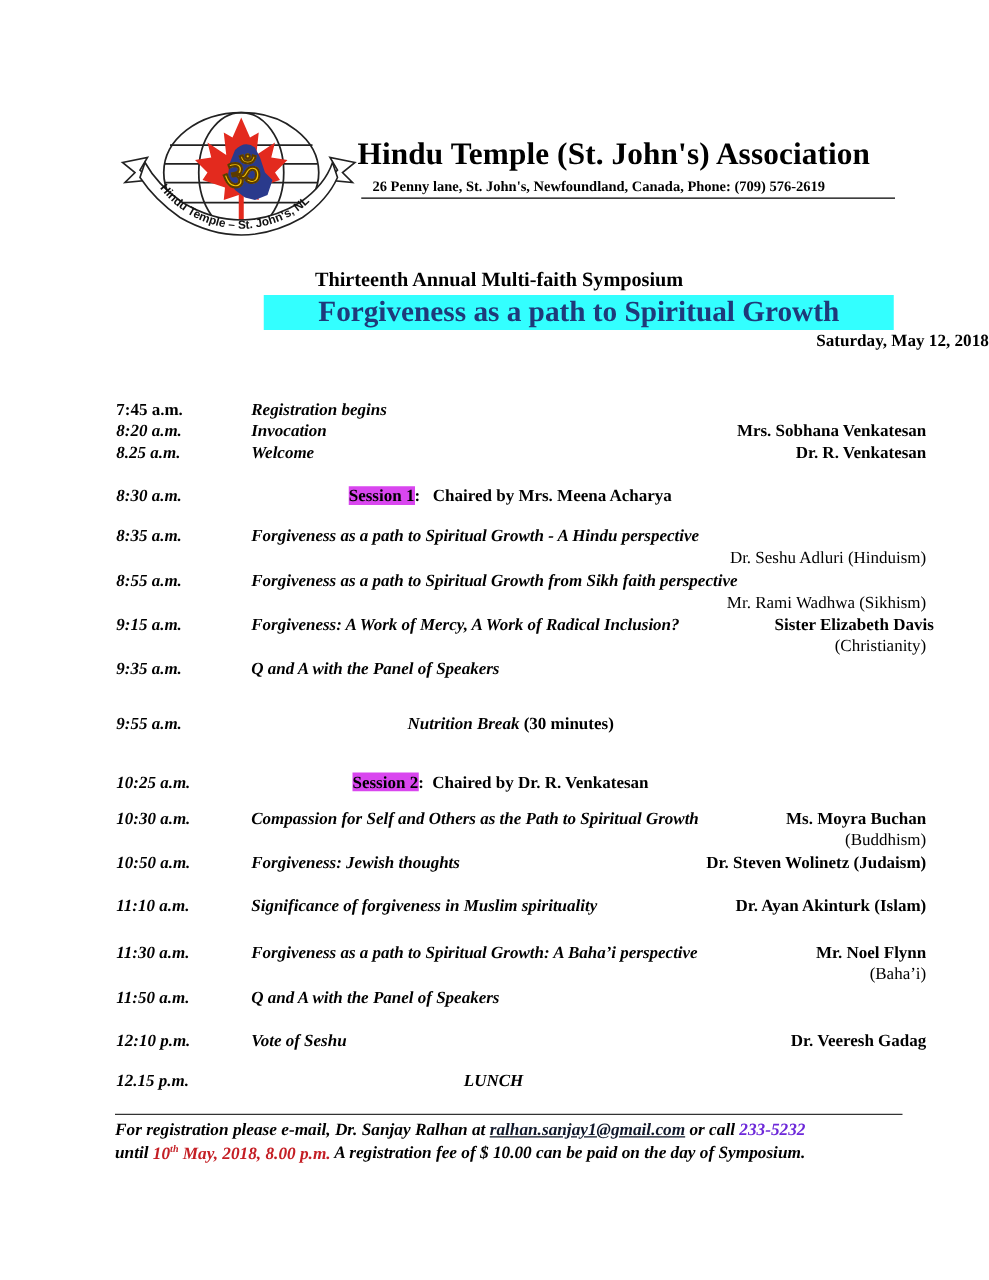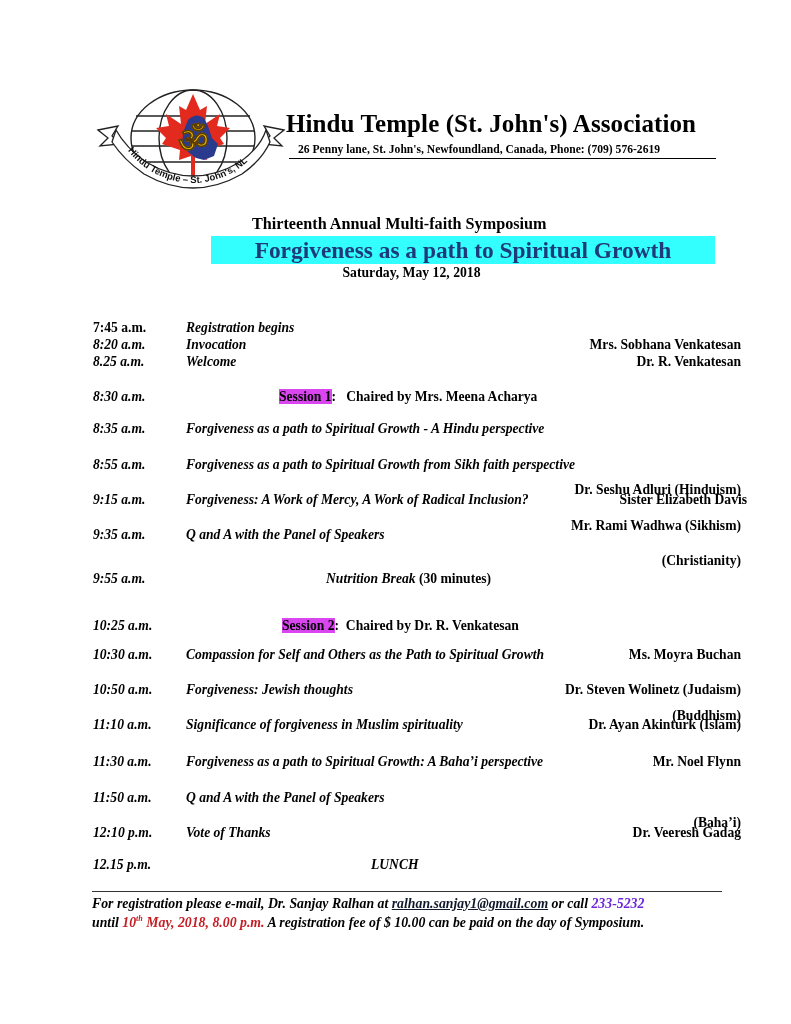--- a/index.html
+++ b/index.html
@@ -9,29 +9,29 @@
   
   .logo { position: absolute; left: 96px; top: 86px; width: 190px; height: 118px; }
   .org-name { position: absolute; left: 286px; top: 110px; font-size: 25px; font-weight: bold; white-space: nowrap; letter-spacing: 0.1px; }
   .org-address { position: absolute; left: 298px; top: 143px; font-size: 11.6px; font-weight: bold; white-space: nowrap; }
   .org-rule { position: absolute; left: 289px; top: 158px; width: 427px; height: 0; border-top: 1.3px solid #000; }
 
   
   .subtitle { position: absolute; left: 252px; top: 215px; font-size: 16.2px; font-weight: bold; white-space: nowrap; }
   .main-title { position: absolute; left: 211px; top: 236px; width: 504px; height: 28px; background: #33ffff;
                 color: #1f3a7a; font-size: 23.4px; font-weight: bold; line-height: 28px; text-align: center; white-space: nowrap; }
-  .date-line { position: absolute; left: 0; width: 791px; top: 265px; font-size: 13.7px; font-weight: bold; text-align: center; padding-left: 32px; box-sizing: border-box; }
+  .date-line { position: absolute; left: 0; width: 791px; top: 265px; font-size: 13.7px; font-weight: bold; text-align: right; padding-left: 32px; box-sizing: border-box; }
 
   
   .row { position: absolute; left: 93px; width: 650px; font-size: 13.6px; line-height: 16px; }
   .time { position: absolute; left: 0; top: 0; font-style: italic; font-weight: bold; white-space: nowrap; }
   .time.upright { font-style: normal; }
-  .topic { position: absolute; left: 93px; top: 0; font-style: italic; font-weight: bold; white-space: nowrap; }
+  .topic { position: absolute; left: 108px; top: 0; font-style: italic; font-weight: bold; white-space: nowrap; }
   .speaker { position: absolute; right: 2px; top: 0; font-weight: bold; white-space: nowrap; text-align: right; padding-left: 40px; }
-  .speaker2 { position: absolute; right: 2px; top: 17px; font-weight: bold; white-space: nowrap; text-align: right; margin-top: 44px; }
+  .speaker2 { position: absolute; right: 2px; top: 17px; font-weight: normal; white-space: nowrap; text-align: right; }
   .center-text { position: absolute; top: 0; white-space: nowrap; font-weight: bold; }
   .hl { background: #d946ef; }
 
   
   .foot-rule { position: absolute; left: 92px; top: 891px; width: 630px; border-top: 1.3px solid #333; }
   .foot { position: absolute; left: 92px; font-size: 13.8px; font-style: italic; font-weight: bold; white-space: nowrap; }
   .red { color: #6d28d9; }
   .dred { color: #c41e24; }
   .link { color: #0f172a; text-decoration: underline; }
   sup { font-size: 8px; }
@@ -143,21 +143,21 @@
     <span class="topic">Forgiveness as a path to Spiritual Growth: A Baha’i perspective</span>
     <span class="speaker">Mr. Noel Flynn</span>
     <span class="speaker2">(Baha’i)</span>
   </div>
   <div class="row" style="top:790px">
     <span class="time">11:50 a.m.</span>
     <span class="topic">Q and A with the Panel of Speakers</span>
   </div>
   <div class="row" style="top:825px">
     <span class="time">12:10 p.m.</span>
-    <span class="topic">Vote of Thanks</span>
+    <span class="topic">Vote of Seshu</span>
     <span class="speaker">Dr. Veeresh Gadag</span>
   </div>
   <div class="row" style="top:857px">
     <span class="time">12.15 p.m.</span>
     <span class="center-text" style="left:278px;font-style:italic">LUNCH</span>
   </div>
 </div>
 
 <div class="foot-rule"></div>
 <div class="foot" style="top:896px"><span style="white-space:pre">For registration please e-mail, Dr. Sanjay Ralhan at </span><span class="link">ralhan.sanjay1@gmail.com</span><span style="white-space:pre"> or call </span><span class="red">233-5232</span></div>

